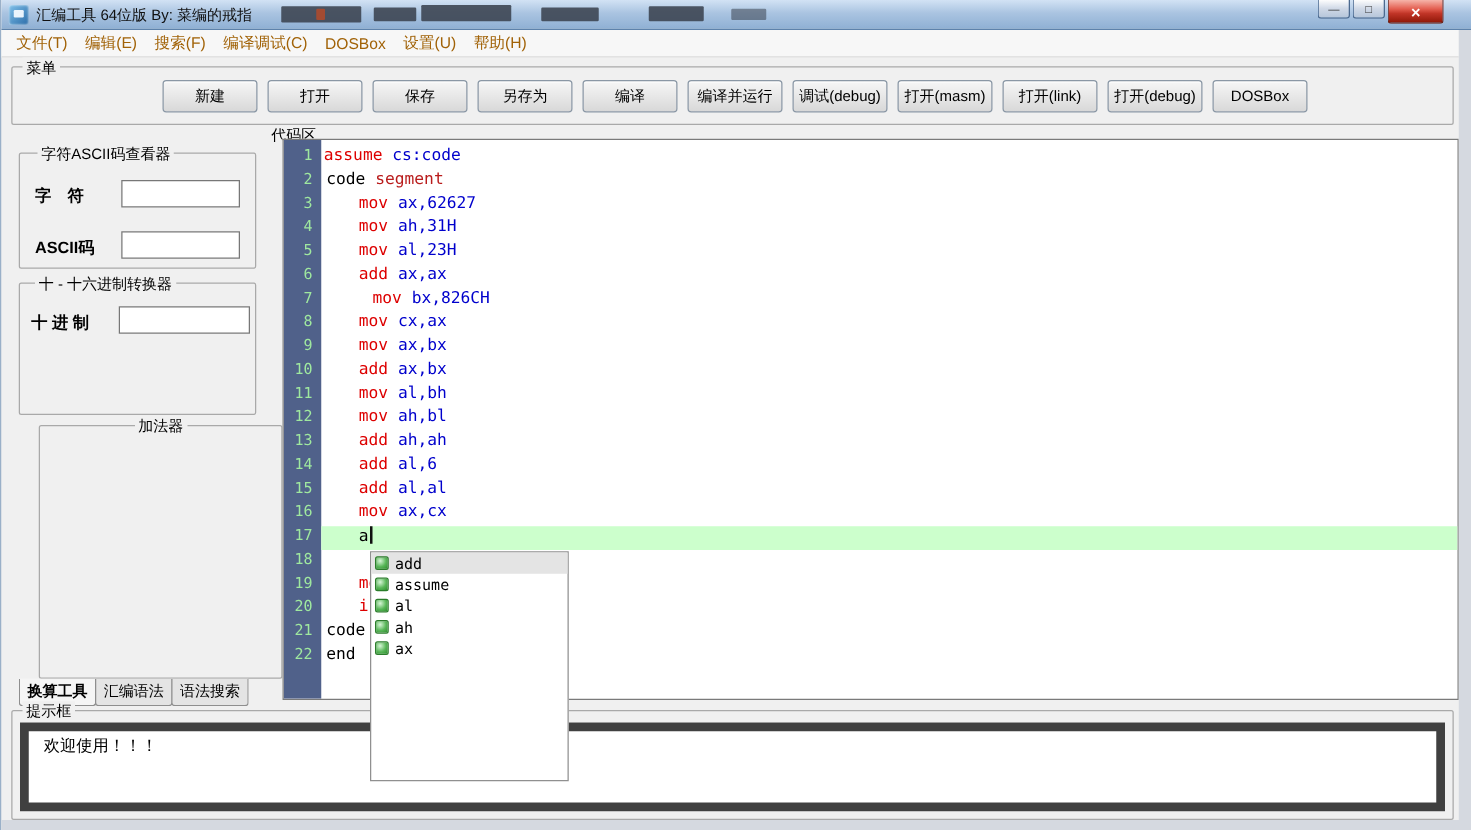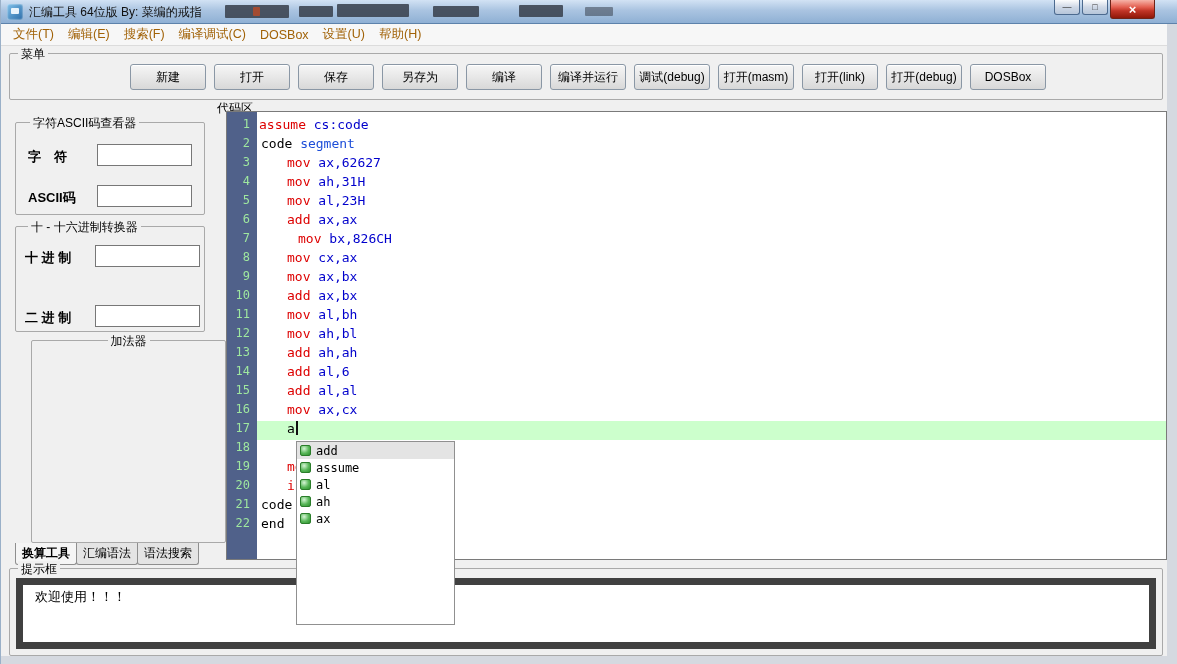--- a/index.html
+++ b/index.html
@@ -158,24 +158,20 @@
       <input class="tb" value="" style="">
     </div>
   </div>
 
   <div class="groupbox g-conv">
     <span class="gb-label">十 - 十六进制转换器</span>
     <div class="form-row rc1">
       <span class="flabel">十 进 制</span>
       <input class="tb" value="" style="">
     </div>
-    <div class="form-row rc3">
-      <span class="flabel">二 进 制</span>
-      <input class="tb" value="" style="">
-    </div>
   </div>
 
   <div class="groupbox g-adder">
     <span class="gb-label">加法器</span>
   </div>
 
   <div class="side-tabs">
     <span class="tab active">换算工具</span>
     <span class="tab">汇编语法</span>
     <span class="tab">语法搜索</span>
@@ -184,21 +180,21 @@
   <div class="code-label">代码区</div>
   <div class="editor">
     <div class="gutter-bg" style="background: rgb(80, 97, 138);"></div>
     <div class="code-lines">
         <div class="code-row">
           <span class="line-num" style="color: rgb(159, 232, 159);">1</span>
           <span class="line-code" style="padding-left: 2px;"><span style="color: rgb(221, 0, 0);">assume </span><span style="color: rgb(0, 0, 204);">cs:code</span></span>
         </div>
         <div class="code-row">
           <span class="line-num" style="color: rgb(159, 232, 159);">2</span>
-          <span class="line-code" style="padding-left: 4px;"><span style="color: rgb(0, 0, 0);">code </span><span style="color: #1d4ed8;">segment</span></span>
+          <span class="line-code" style="padding-left: 4px;"><span style="color: rgb(0, 0, 0);">code </span><span style="color: #b91c1c;">segment</span></span>
         </div>
         <div class="code-row">
           <span class="line-num" style="color: rgb(159, 232, 159);">3</span>
           <span class="line-code" style="padding-left: 30px;"><span style="color: rgb(221, 0, 0);">mov </span><span style="color: rgb(0, 0, 204);">ax,62627</span></span>
         </div>
         <div class="code-row">
           <span class="line-num" style="color: rgb(159, 232, 159);">4</span>
           <span class="line-code" style="padding-left: 30px;"><span style="color: rgb(221, 0, 0);">mov </span><span style="color: rgb(0, 0, 204);">ah,31H</span></span>
         </div>
         <div class="code-row">

